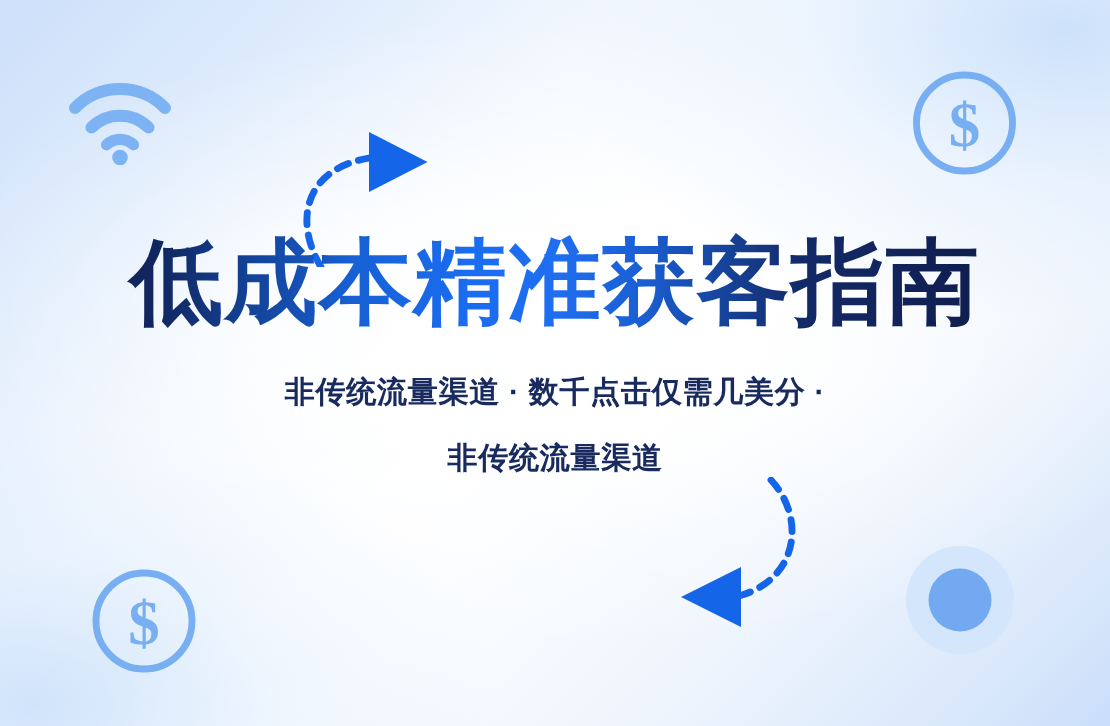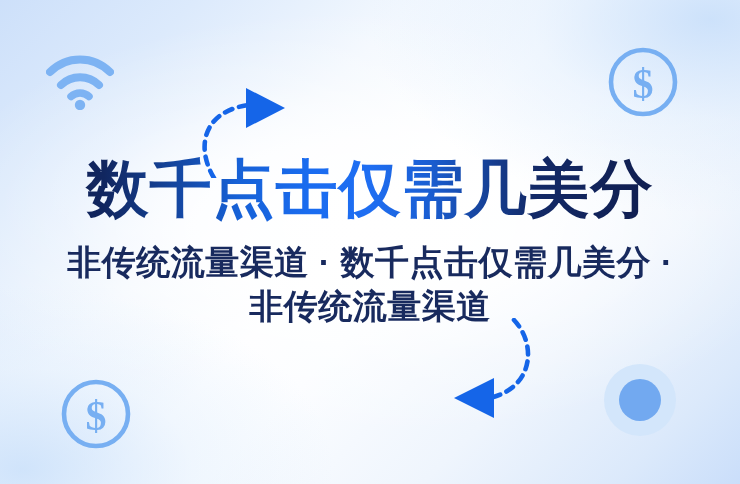--- a/index.html
+++ b/index.html
@@ -88,21 +88,21 @@
     -webkit-background-clip: text;
     background-clip: text;
     color: transparent;
     -webkit-text-fill-color: transparent;
   }
 
   .subhead {
     margin: 14px 0 0 0;
     font-family: "Liberation Sans", "DejaVu Sans", sans-serif;
     font-weight: 700;
-    font-size: 34px;
+    font-size: 20px;
     line-height: 44px;
     letter-spacing: 0.5px;
     color: #182a5e;
   }
   .subhead .sub-line { display: block; }
 </style>
 </head>
 <body>
 
 <div class="poster">
@@ -151,20 +151,20 @@
   </div>
 
   <div class="deco deco-dot">
     <svg viewBox="0 0 88 88" xmlns="http://www.w3.org/2000/svg">
       <circle cx="44" cy="44" r="36" fill="#d3e6fb"></circle>
       <circle cx="44" cy="44" r="21" fill="#72a9f0"></circle>
     </svg>
   </div>
 
   <div class="text-stack">
-    <h1 class="headline">数千点击仅需几美分</h1>
+    <h1 class="headline">低成本精准获客指南</h1>
     <p class="subhead">
       <span class="sub-line">非传统流量渠道 · 数千点击仅需几美分 ·</span>
       <span class="sub-line">非传统流量渠道</span>
     </p>
   </div>
 
 </div>
 
 </body></html>

